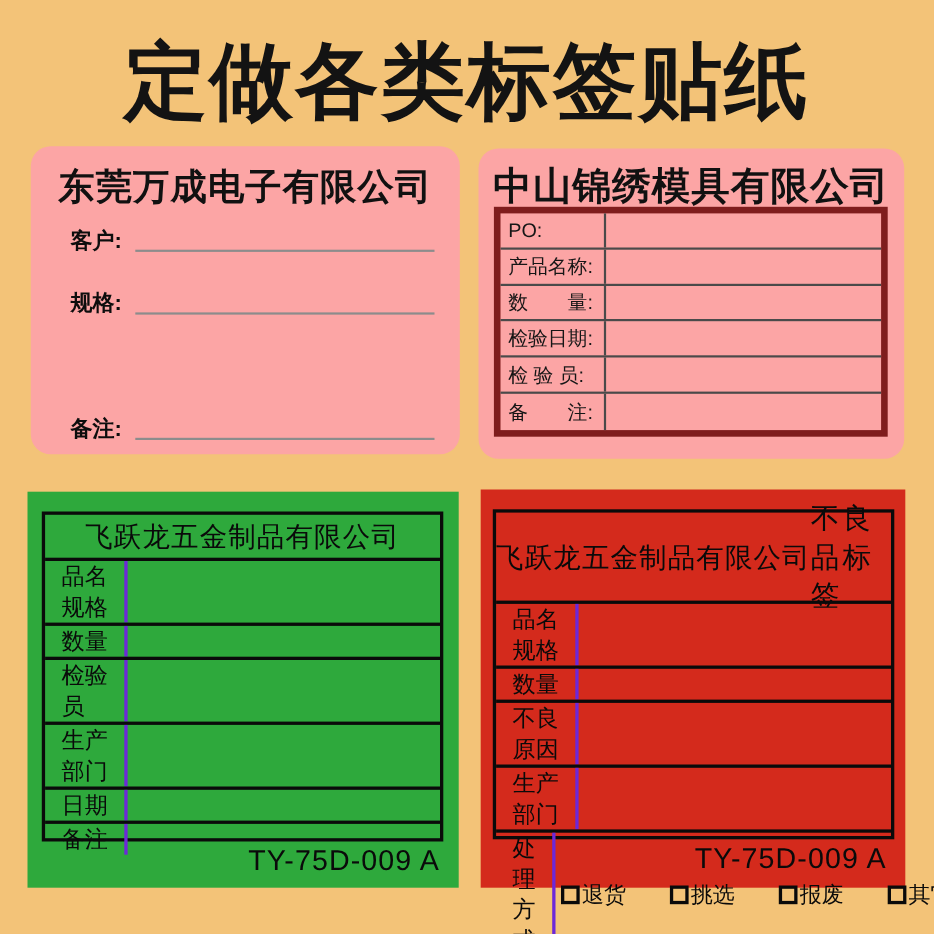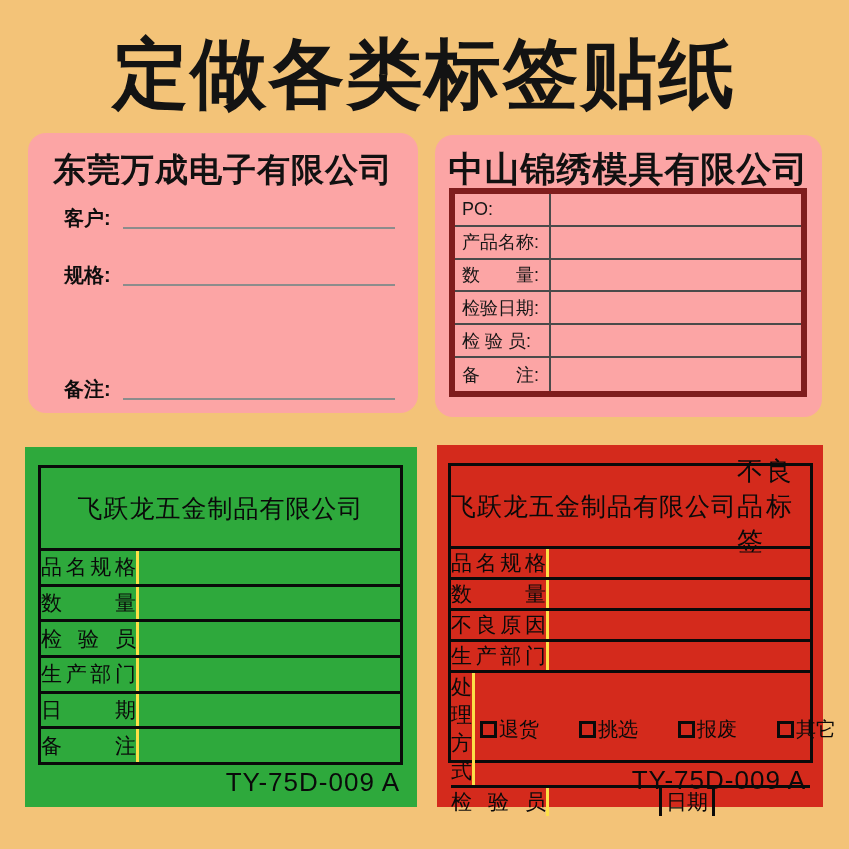--- a/index.html
+++ b/index.html
@@ -70,22 +70,22 @@
   #card-defective .c-frame { left:11px; }
   .c-header {
     height:80px; display:flex; flex-direction:row;
     justify-content:space-evenly; align-items:center; padding:3px 0;
   }
   .c-company { font-size:25px; letter-spacing:1px; color:#0a0a0a; white-space:nowrap; }
   .c-type    { font-size:26px; letter-spacing:3px; color:#0a0a0a; }
 
   .c-row { flex:1; display:flex; border-top:3px solid #0a0a0a; }
   .c-cell-label {
-    width:98px; border-right:3px solid #fde047;
-    display:flex; align-items:center; padding:0 0;
+    width:75px; border-right:3px solid #6d28d9;
+    display:flex; align-items:center; padding:0 15px;
   }
   .c-cell-label span {
     display:block; width:100%; font-size:21px; color:#0a0a0a;
     text-align:justify; text-align-last:justify;
   }
   .c-cell-value { flex:1; }
 
   
   .c-cell-checks {
     flex:1; display:flex; align-items:center;

